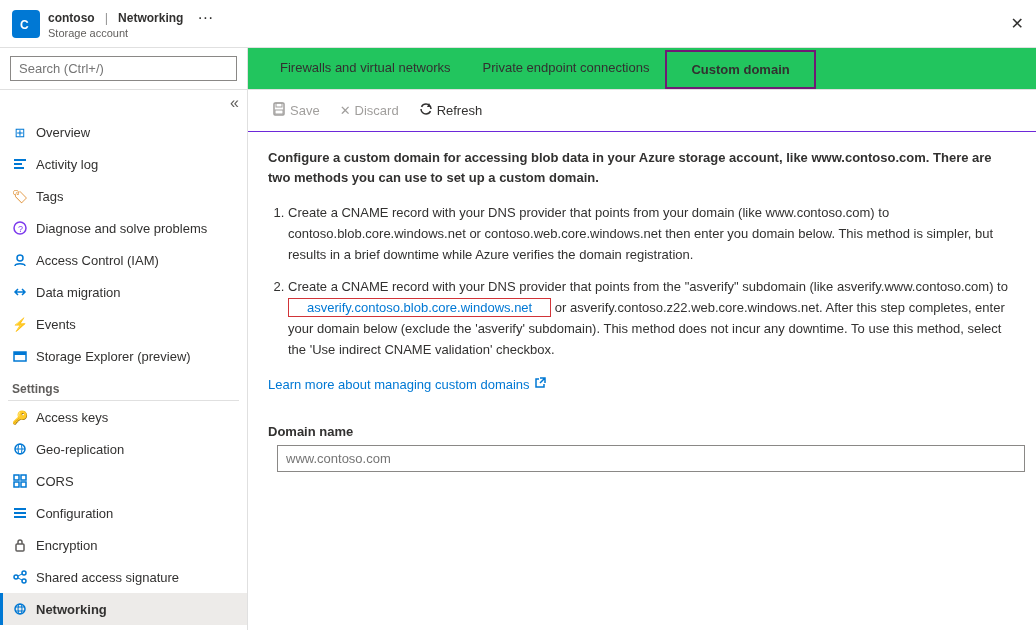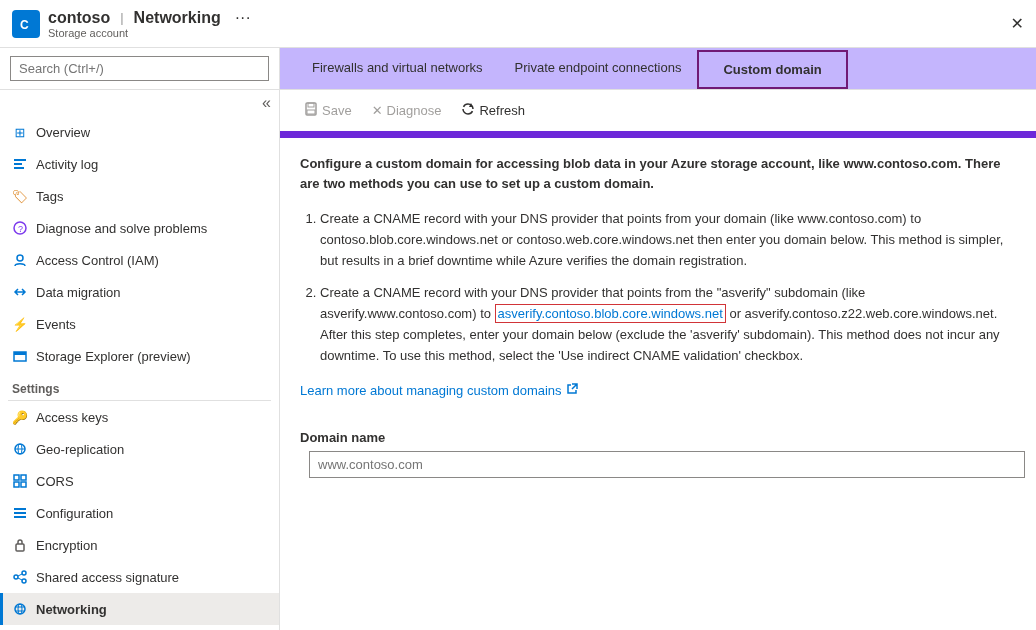--- a/index.html
+++ b/index.html
@@ -1,57 +1,57 @@
 <!DOCTYPE html>
 <html><head>
   <meta charset="utf-8">
   <style>
     * { box-sizing: border-box; margin: 0; padding: 0; }
     body { font-family: 'Segoe UI', Arial, sans-serif; font-size: 13px; color: #323130; background: #fff; width: 1036px; height: 630px; overflow: hidden; display: flex; flex-direction: column; }
 
     
     .title-bar { display: flex; align-items: center; padding: 8px 12px; border-bottom: 1px solid #e0e0e0; background: #fff; gap: 8px; min-height: 48px; }
     .title-bar-icon { width: 28px; height: 28px; background: #0078d4; border-radius: 4px; display: flex; align-items: center; justify-content: center; color: #fff; font-size: 14px; font-weight: bold; flex-shrink: 0; }
-    .title-bar-text { font-size: 16px; font-weight: 600; color: #323130; }
+    .title-bar-text { font-size: 12px; font-weight: 600; color: #323130; }
     .title-bar-sep { color: #999; margin: 0 4px; }
     .title-bar-dots { margin-left: 8px; color: #323130; font-size: 16px; cursor: pointer; }
     .title-bar-close { margin-left: auto; cursor: pointer; font-size: 16px; color: #323130; }
 
     
     .main-layout { display: flex; flex: 1; overflow: hidden; }
 
     
-    .sidebar { width: 280px; border-right: 1px solid #e0e0e0; overflow-y: auto; background: #fff; flex-shrink: 0; display: flex; flex-direction: column; }
+    .sidebar { width: 248px; border-right: 1px solid #e0e0e0; overflow-y: auto; background: #fff; flex-shrink: 0; display: flex; flex-direction: column; }
     .sidebar-search { padding: 8px 10px; border-bottom: 1px solid #e0e0e0; }
     .sidebar-search input { width: 100%; border: 1px solid #8a8886; padding: 4px 8px; font-size: 13px; color: #323130; outline: none; }
     .sidebar-toggle { display: flex; justify-content: flex-end; padding: 4px 8px; cursor: pointer; color: #605e5c; font-size: 16px; }
 
     .sidebar-item { display: flex; align-items: center; padding: 8px 12px; cursor: pointer; gap: 8px; color: #323130; font-size: 13px; position: relative; }
     .sidebar-item.active { background: #edebe9; font-weight: 600; }
     .sidebar-item.active::before { content: ''; position: absolute; left: 0; top: 0; bottom: 0; width: 3px; background: #0078d4; }
     .sidebar-item-icon { width: 16px; height: 16px; flex-shrink: 0; display: flex; align-items: center; justify-content: center; }
     .section-label { font-size: 12px; font-weight: 600; color: #605e5c; padding: 10px 12px 4px 12px; text-transform: none; }
 
     
     .content { flex: 1; overflow-y: auto; display: flex; flex-direction: column; }
-    .tabs-bar { display: flex; align-items: center; border-bottom: 1px solid #e0e0e0; padding: 0 16px; background: #c4b5fd; }
+    .tabs-bar { display: flex; align-items: center; border-bottom: 1px solid #e0e0e0; padding: 0 16px; background: #22c55e; }
     .tab { padding: 12px 16px; cursor: pointer; font-size: 13px; color: #323130; border-bottom: 2px solid transparent; white-space: nowrap; }
     .tab.active { color: #323130; border: 2px solid #701a75; padding: 10px 24px; font-weight: 600; margin-bottom: -1px; }
 
-    .toolbar { display: flex; align-items: center; padding: 8px 16px; gap: 4px; border-bottom: 7px solid #6d28d9; }
+    .toolbar { display: flex; align-items: center; padding: 8px 16px; gap: 4px; border-bottom: 1px solid #6d28d9; }
     .toolbar-btn { display: flex; align-items: center; gap: 4px; padding: 4px 8px; cursor: pointer; color: #323130; font-size: 13px; background: none; border: none; }
     .toolbar-btn.disabled { color: #a19f9d; cursor: default; }
 
     .content-body { padding: 16px 20px; overflow-y: auto; flex: 1; }
     .intro-text { font-size: 13px; color: #323130; line-height: 1.5; margin-bottom: 16px; font-weight: bold; }
     .instructions { font-size: 13px; color: #323130; line-height: 1.6; margin-bottom: 16px; }
     .instructions ol { padding-left: 20px; }
     .instructions li { margin-bottom: 12px; }
     .instructions a { color: #0078d4; text-decoration: none; }
-    .highlighted-link { border: 1px solid #d13438; padding: 1px 2px; color: #0078d4; }
+    .highlighted-link { border: 1px solid #d13438; padding: 1px 18px; color: #0078d4; }
     .learn-more { color: #0078d4; text-decoration: none; font-size: 13px; display: inline-flex; align-items: center; gap: 4px; margin-bottom: 16px; }
     .domain-label { font-size: 13px; font-weight: 600; margin-bottom: 6px; }
     .domain-input { width: 100%; border: 1px solid #8a8886; padding: 5px 8px; font-size: 13px; color: #323130; outline: none; margin-left: 9px; }
 
     
     .sidebar::-webkit-scrollbar { width: 6px; }
     .sidebar::-webkit-scrollbar-thumb { background: #c8c6c4; }
     .content::-webkit-scrollbar { width: 6px; }
     .content::-webkit-scrollbar-thumb { background: #c8c6c4; }
 
@@ -236,21 +236,21 @@
           <svg width="14" height="14" viewBox="0 0 14 14">
               <rect x="2" y="1" width="10" height="12" rx="1" fill="none" stroke="#a19f9d" stroke-width="1.5"></rect>
               <rect x="4" y="1" width="6" height="4" fill="none" stroke="#a19f9d" stroke-width="1"></rect>
               <rect x="3" y="8" width="8" height="4" fill="none" stroke="#a19f9d" stroke-width="1"></rect>
             </svg>
         </span>
         <span style="color:#a19f9d;">Save</span>
       </button>
       <button class="toolbar-btn disabled">
         <span style="color:#a19f9d;">✕</span>
-        <span style="color:#a19f9d;">Diagnose</span>
+        <span style="color:#a19f9d;">Discard</span>
       </button>
       <button class="toolbar-btn">
         <span>
           <svg width="14" height="14" viewBox="0 0 14 14">
               <path d="M2 7a5 5 0 005 5 5 5 0 004.5-2.8" fill="none" stroke="#323130" stroke-width="1.5"></path>
               <path d="M12 7a5 5 0 00-5-5 5 5 0 00-4.5 2.8" fill="none" stroke="#323130" stroke-width="1.5"></path>
               <polyline points="10,1 12,5 8,5" fill="#323130"></polyline>
             </svg>
         </span>
         <span>Refresh</span>

